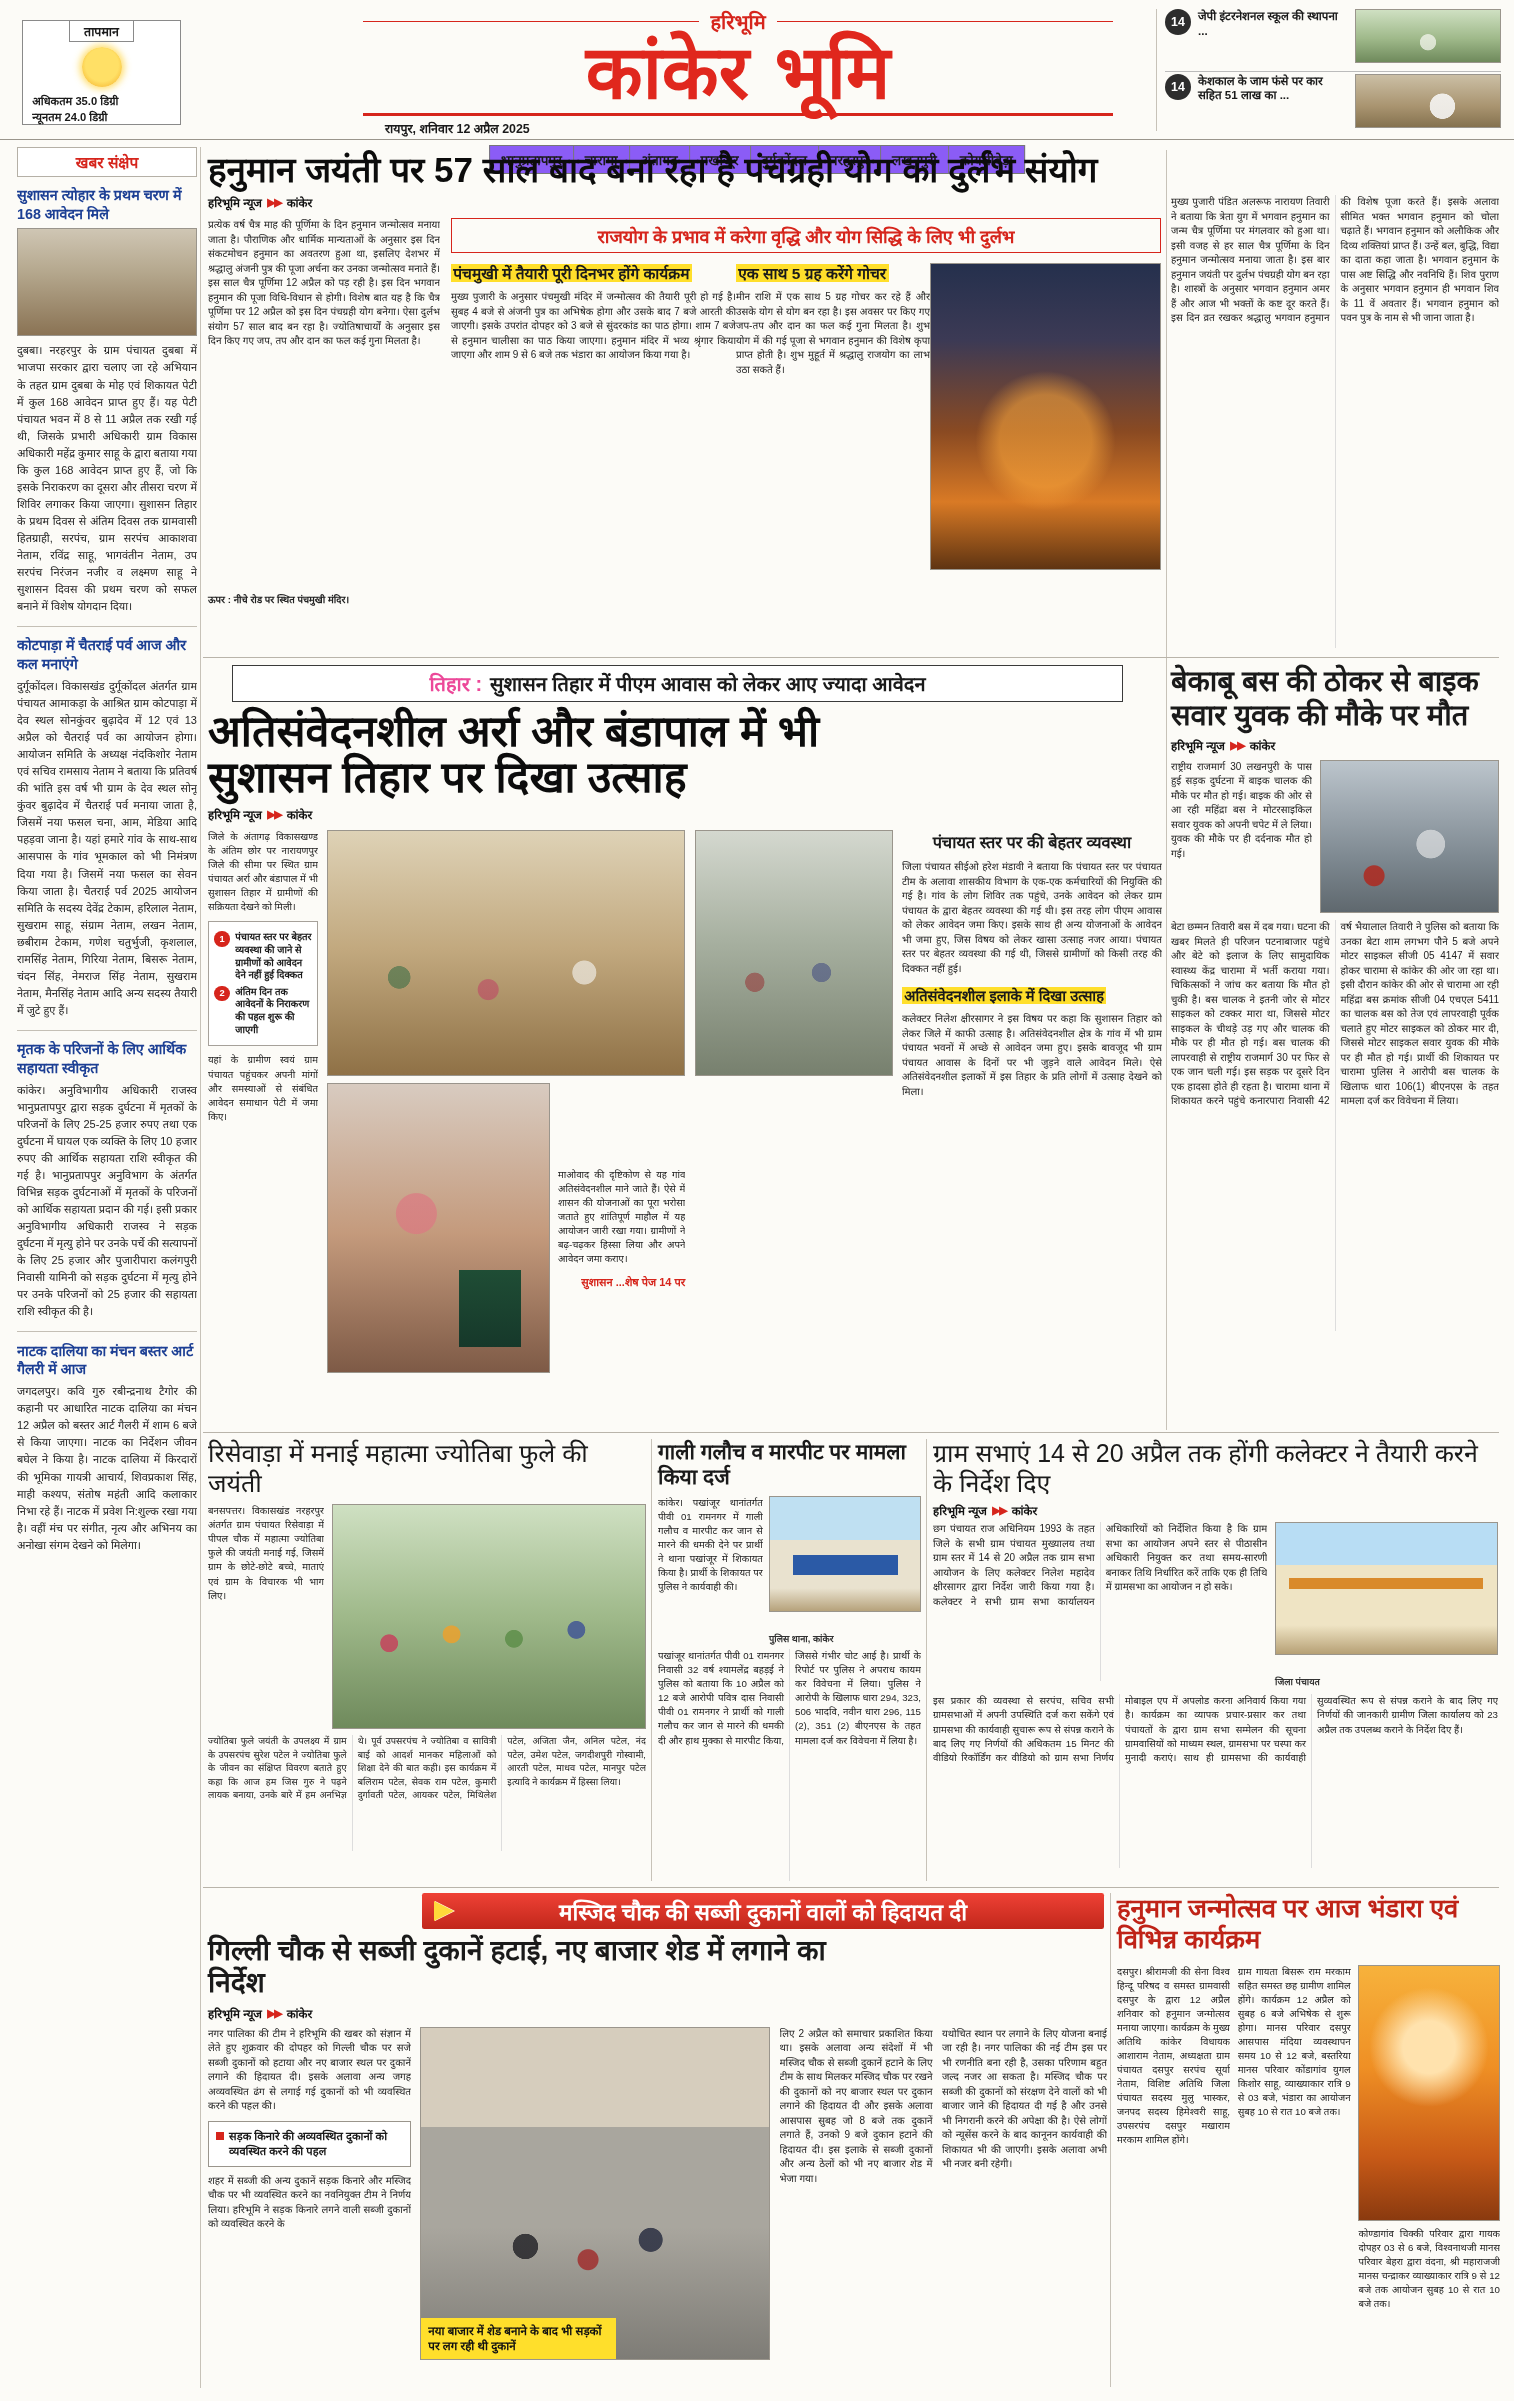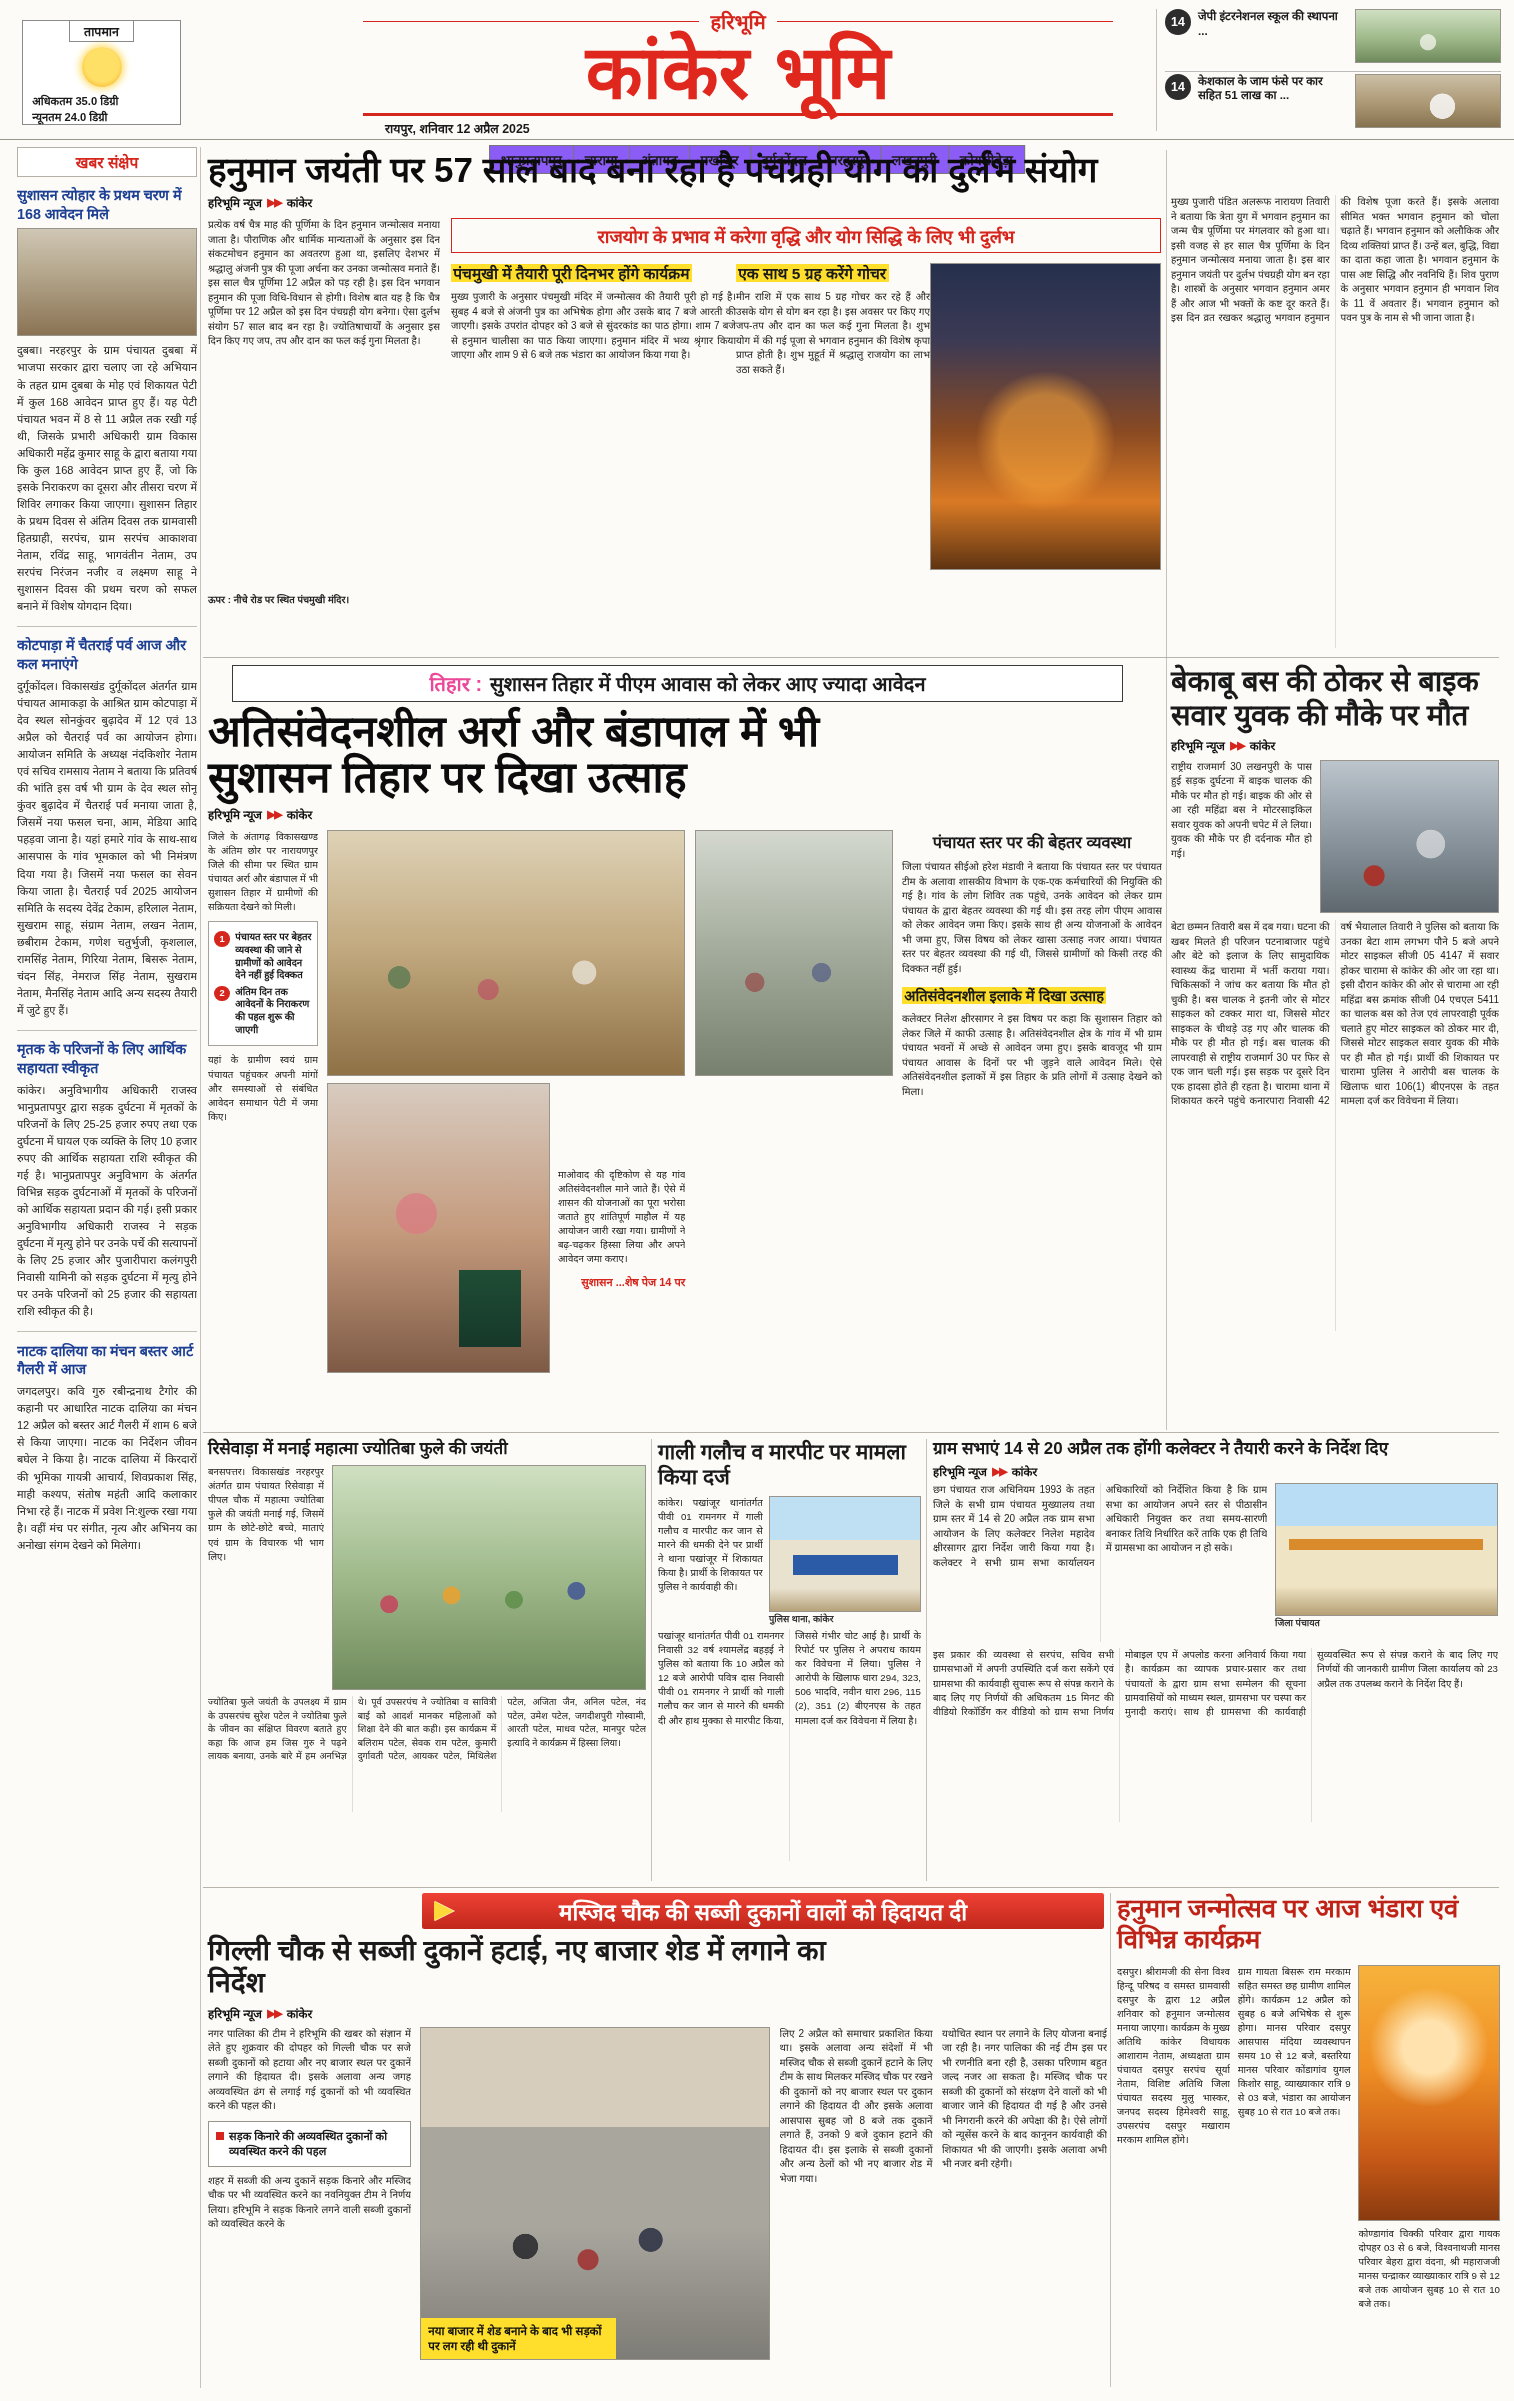--- a/index.html
+++ b/index.html
@@ -8,21 +8,21 @@
     font-family:"Liberation Sans",sans-serif;color:#1a1a1a;overflow:hidden;margin:0 auto;}
   .abs{position:absolute;}
   .vline{position:absolute;width:0.8px;background:#c7c2b8;}
   .hline{position:absolute;height:0.8px;background:#b9b4aa;}
   .body{font-size:10px;line-height:1.45;color:#222;text-align:justify;overflow:hidden;}
   .cols-2{column-count:2;column-gap:11px;column-rule:0.8px solid #ddd;}
   .cols-3{column-count:3;column-gap:11px;column-rule:0.8px solid #ddd;}
   .byline{display:flex;gap:5.4px;align-items:center;font-weight:bold;font-size:11.6px;color:#111;}
   .byline .arr{color:#d6251c;letter-spacing:-1.5px;font-size:11px;}
   .photo{position:relative;overflow:hidden;border:0.8px solid #9a958c;}
-  .caption{font-size:9.3px;font-weight:bold;color:#333;margin-top:0;}
+  .caption{font-size:9.3px;font-weight:bold;color:#333;margin-top:20px;}
   .yellow-inline{background:#ffdf2b;font-weight:bold;display:inline;padding:0.8px 2.3px;
     -webkit-box-decoration-break:clone;box-decoration-break:clone;}
   
   .weather{border:1.2px solid #8a8a8a;text-align:center;background:#fff;padding-bottom:4.6px;}
   .weather-label{display:inline-block;border:0.8px solid #8a8a8a;border-top:none;padding:1.5px 14px;
     font-weight:bold;font-size:12.4px;}
   .sun{width:40px;height:40px;border-radius:50%;margin:5.4px auto 4.6px;
     background:radial-gradient(circle at 50% 45%,#ffe066 55%,#f3a61e 100%);
     box-shadow:0 0 7.7px 2.3px rgba(255,214,70,.8);}
   .weather-line{font-size:11.2px;font-weight:bold;text-align:left;padding:0.8px 9.3px;}
@@ -64,21 +64,21 @@
   .mid-row{display:flex;gap:9.3px;margin-top:7.7px;height:552px;overflow:hidden;}
   .bullets{border:0.8px solid #a6a19a;padding:5.4px;margin:7px 0;background:#fff;}
   .bullet{display:flex;gap:5.4px;margin:3.9px 0;}
   .bnum{flex:none;width:15.5px;height:15.5px;border-radius:50%;background:#d6251c;color:#fff;
     font-weight:bold;font-size:9.3px;display:flex;align-items:center;justify-content:center;}
   .btext{font-size:9.7px;font-weight:bold;line-height:1.3;}
   .box-title{font-size:16.3px;font-weight:bold;text-align:center;padding:1.5px 0 7px;}
   .continued{color:#d6251c;font-weight:bold;font-size:11px;margin-top:7.7px;text-align:right;}
   .acc-head{font-size:29px;line-height:1.16;font-weight:bold;}
   
-  .b-head36{font-size:17px;line-height:1.18;font-weight:bold;}
+  .b-head36{font-size:25px;line-height:1.18;font-weight:normal;}
   .b-head28{font-size:21px;line-height:1.2;font-weight:bold;}
   .b-head38{font-size:28px;line-height:1.15;font-weight:bold;}
   .han-head{font-size:25.6px;line-height:1.22;font-weight:bold;color:#bf2317;}
   .banner{background:linear-gradient(180deg,#ef4135,#c1271b);color:#fff;display:flex;
     align-items:center;justify-content:center;font-size:22.5px;font-weight:bold;border-radius:2.3px;}
   .banner-flag{position:absolute;left:12.4px;width:0;height:0;border-left:20px solid #ffd83a;
     border-top:10px solid transparent;border-bottom:10px solid transparent;
     filter:drop-shadow(1.5px 0 0 #fff);}
   .note-box{border:0.8px solid #9a958c;padding:7px;margin:7px 0;display:flex;gap:5.4px;background:#fff;}
   .note-bullet{flex:none;width:7.7px;height:7.7px;background:#d6251c;margin-top:3.1px;}

